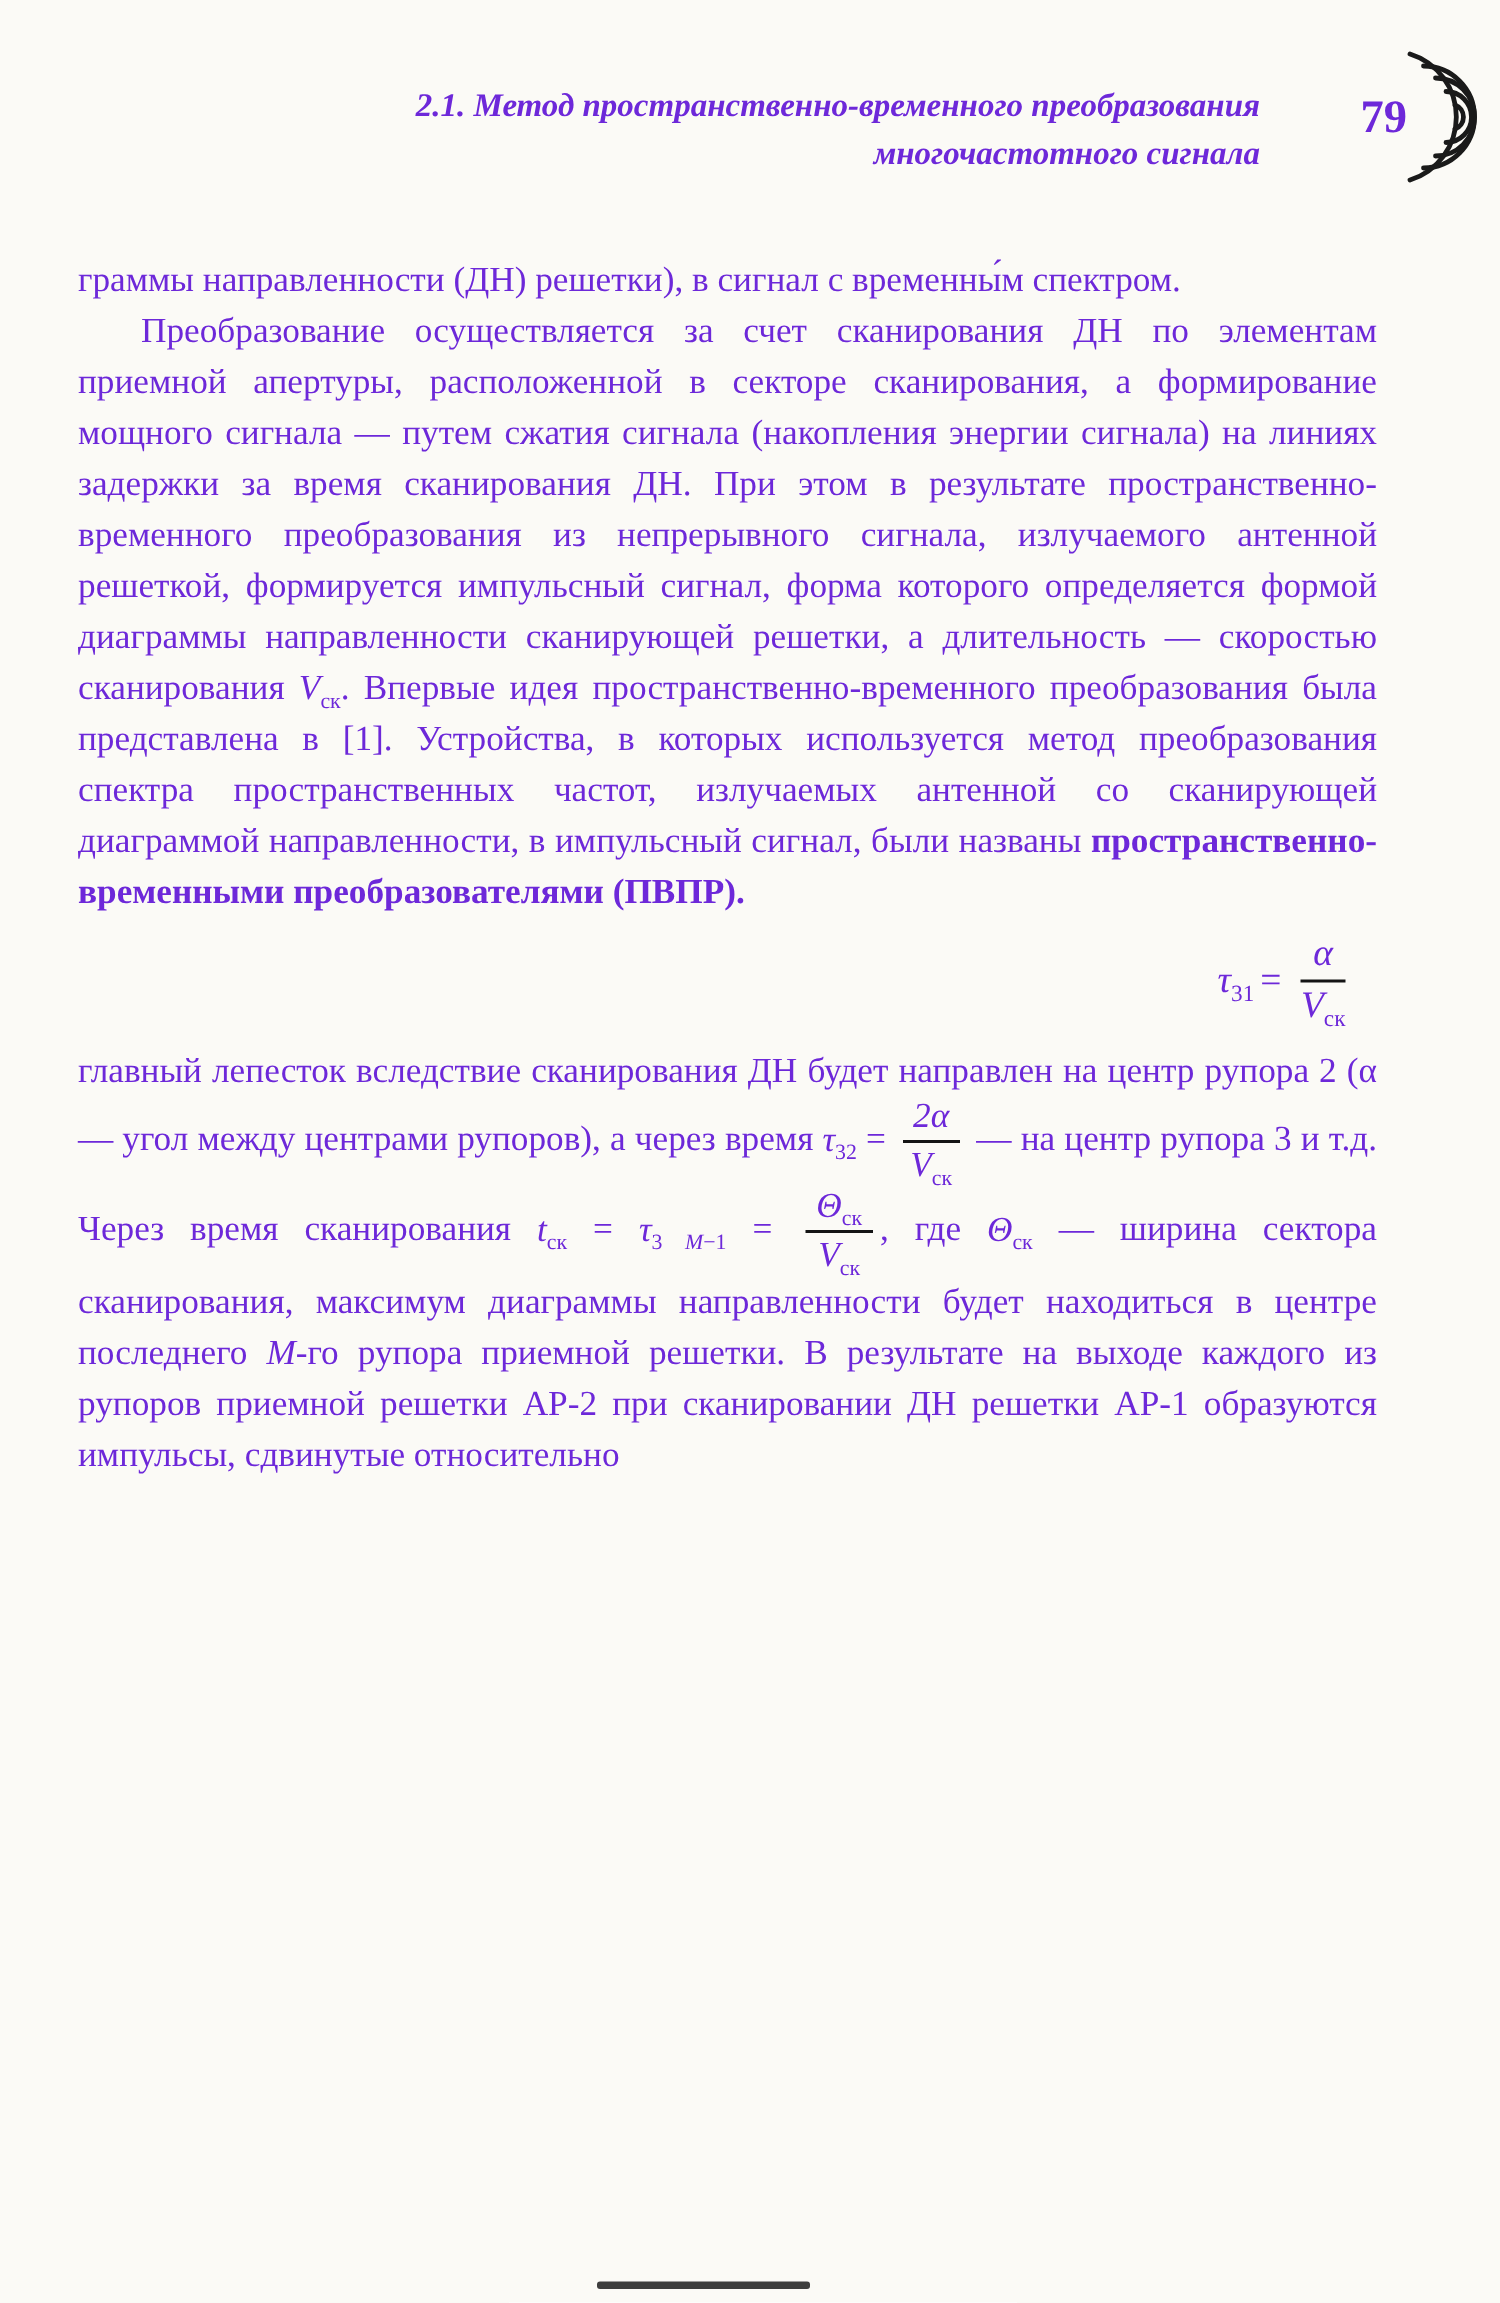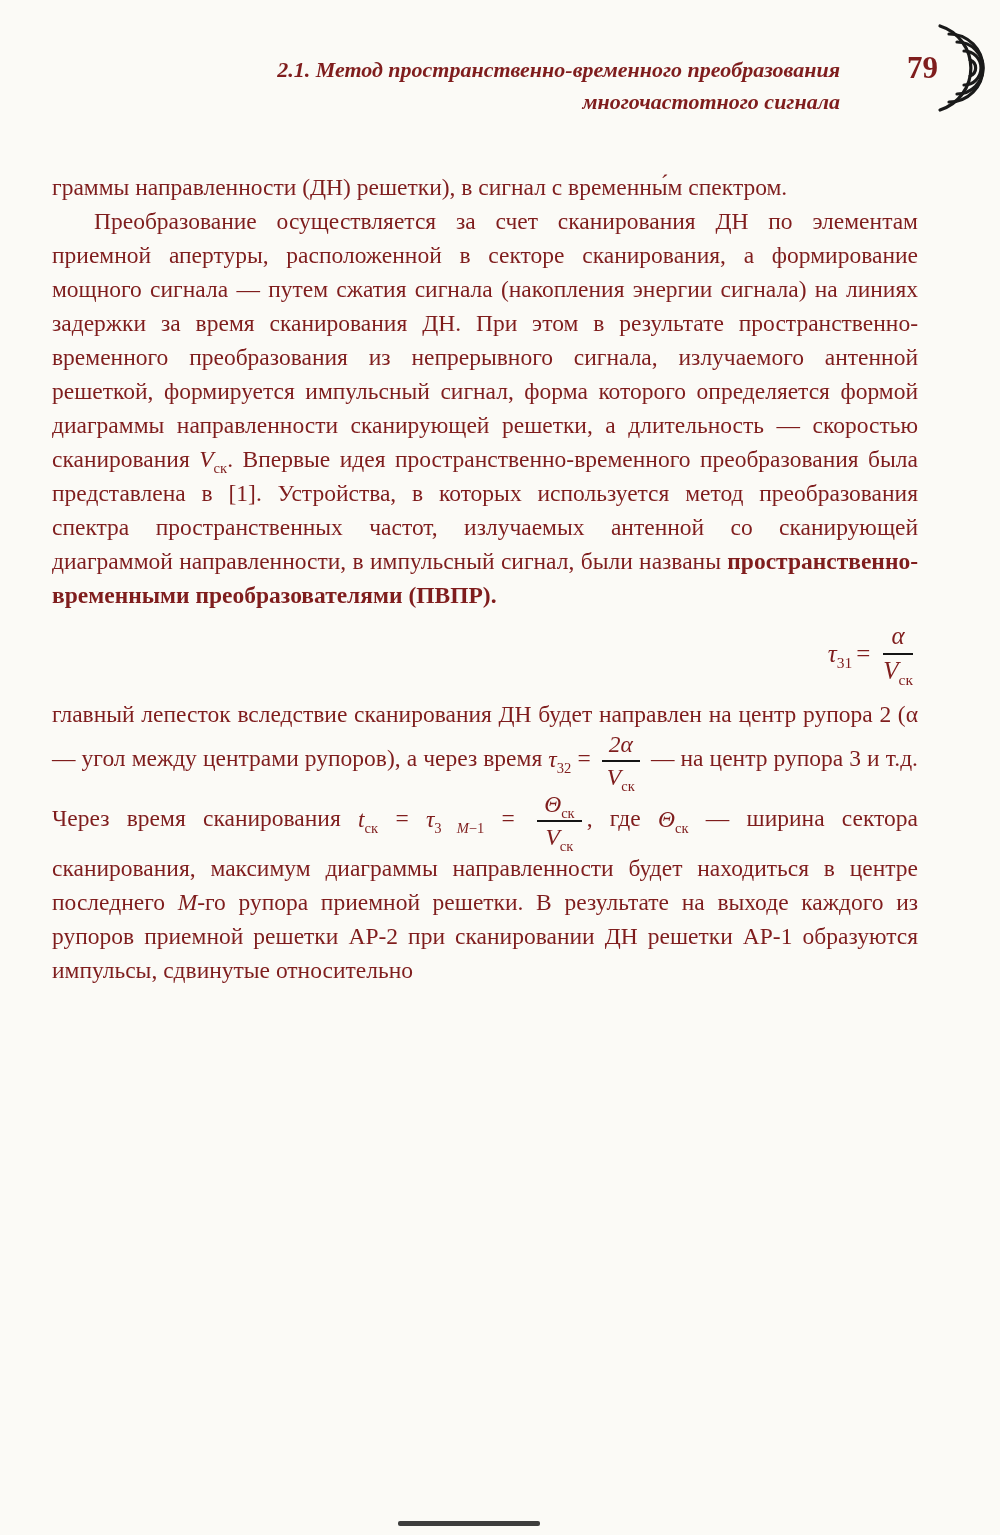--- a/index.html
+++ b/index.html
@@ -3,40 +3,40 @@
 <meta charset="utf-8">
 <style>
   * { box-sizing: border-box; }
   html, body { margin: 0; padding: 0; background: #ffffff; }
 
   .page {
     width: 1000px;
     height: 1535px;
     position: relative;
     background: #fbfaf6;
-    color: #7f1d1d;
+    color: #6d28d9;
     font-family: "Liberation Serif", serif;
     padding: 40px 82px 0 52px;
     overflow: hidden;
   }
 
   
   .running-header {
     margin: 14px 78px 0 0;
     text-align: right;
     font-style: italic;
     font-weight: 600;
     font-size: 22px;
     line-height: 1.45;
     white-space: nowrap;
   }
 
   .ornament {
     position: absolute;
-    top: 20px;
+    top: 30px;
     right: 8px;
     height: 96px;
     display: flex;
     align-items: center;
   }
   .page-number {
     font-weight: 700;
     font-size: 31px;
     margin-right: -4px;
     z-index: 2;
@@ -70,21 +70,21 @@
     display: block;
     border-bottom: 2px solid #141414;
     padding: 0 7px 2px;
   }
   .frac .den { display: block; padding-top: 2px; }
 
   
   .equation-row {
     display: flex;
     align-items: flex-start;
-    margin: 10px 0 12px;
+    margin: 10px 16px 12px;
     font-size: 25px;
     text-indent: 0;
   }
   .eq-spacer { flex: 1 1 0; }
   .eq-right { flex: 1 1 0; text-align: right; font-size: 24px; }
   .eq-main { display: flex; align-items: center; }
   .eq-main .eq-eq { margin: 0 8px 0 4px; }
 
   
   .bottom-mark {

